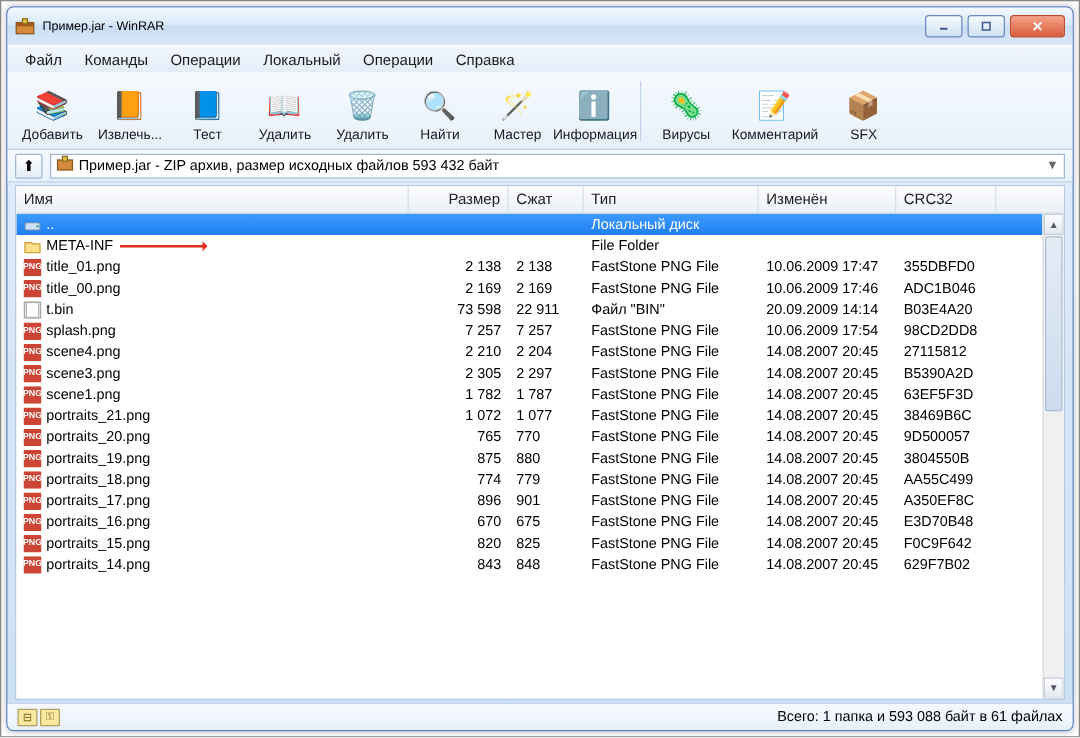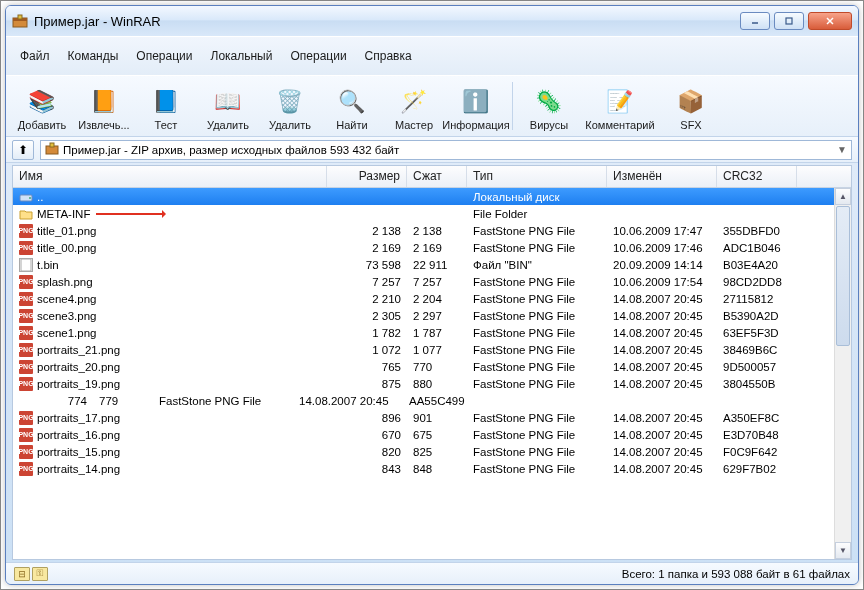--- a/index.html
+++ b/index.html
@@ -32,39 +32,39 @@
   .titlebar {
     height: 30px;
     display: flex;
     align-items: center;
     padding: 0 6px;
     background: linear-gradient(to bottom, #f3f8ff 0%, #dae9fa 45%, #c9ddf3 50%, #d9e8f9 100%);
   }
   .titlebar .app-icon {
     width: 16px; height: 16px; margin-right: 6px;
   }
-  .title-text { flex: 1; color: #000; font-size: 13px; }
+  .title-text { flex: 1; color: #000; font-size: 10px; }
   .win-controls { display: flex; gap: 4px; }
   .win-btn {
     width: 30px; height: 18px;
     border-radius: 3px;
     border: 1px solid #6a8bc0;
     background: linear-gradient(to bottom, #f6fbff, #cfe1f5);
     display: flex; align-items: center; justify-content: center;
     font-size: 10px;
     color: #3a5a8a;
   }
   .win-btn.close {
     background: linear-gradient(to bottom, #f7a38a, #d85c3a);
     border-color: #c04a2a;
     color: #fff;
     width: 44px;
   }
   .menubar {
-    height: 39px;
+    height: 22px;
     display: flex;
     align-items: center;
     padding: 0 6px;
     background: linear-gradient(to bottom, #f1f6fd, #e3edf8);
     border-top: 1px solid #fff;
     gap: 2px;
   }
   .menu-item {
     padding: 2px 8px;
     color: #1a1a1a;
@@ -453,20 +453,24 @@
                 <span class="ficon png">PNG</span>
                 <span>portraits_19.png</span>
               </div>
     <div class="cell c-size">875</div>
     <div class="cell c-packed">880</div>
     <div class="cell c-type">FastStone PNG File</div>
     <div class="cell c-mod">14.08.2007 20:45</div>
     <div class="cell c-crc">3804550B</div>
   </div>
             <div class="row ">
+    <div class="cell c-name">
+                <span class="ficon png">PNG</span>
+                <span>portraits_18.png</span>
+              </div>
     <div class="cell c-size">774</div>
     <div class="cell c-packed">779</div>
     <div class="cell c-type">FastStone PNG File</div>
     <div class="cell c-mod">14.08.2007 20:45</div>
     <div class="cell c-crc">AA55C499</div>
   </div>
             <div class="row ">
     <div class="cell c-name">
                 <span class="ficon png">PNG</span>
                 <span>portraits_17.png</span>

